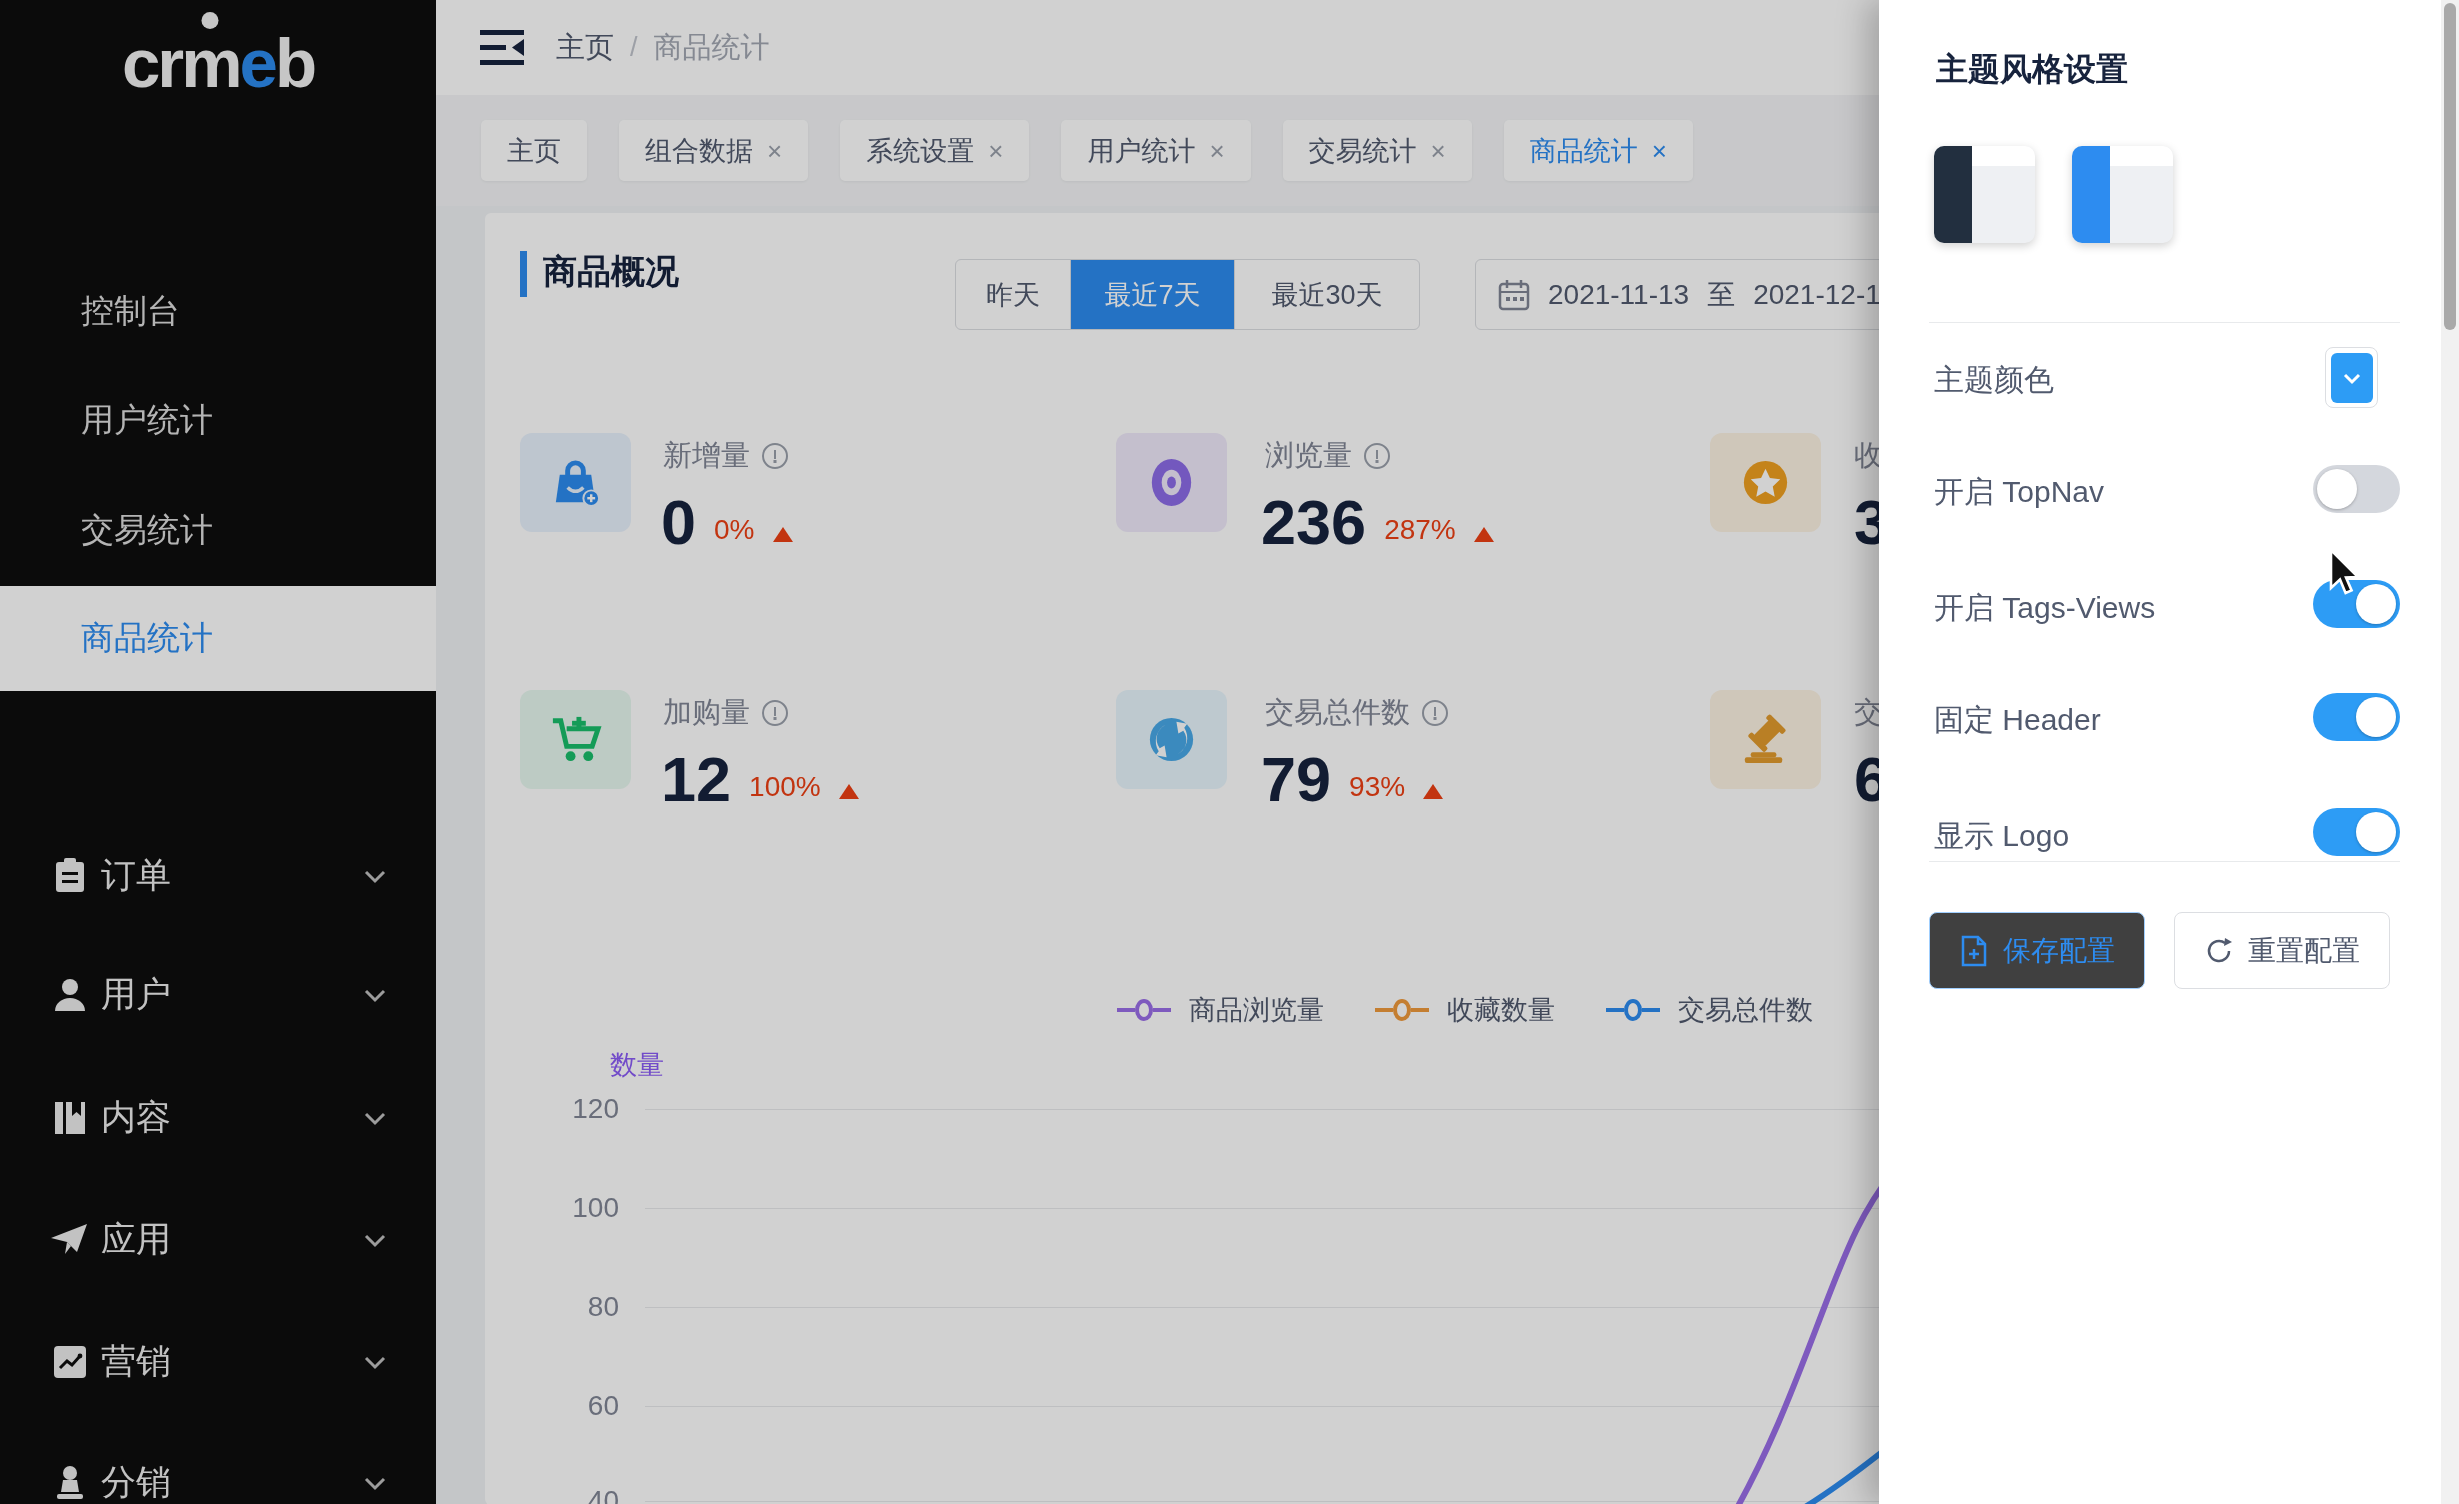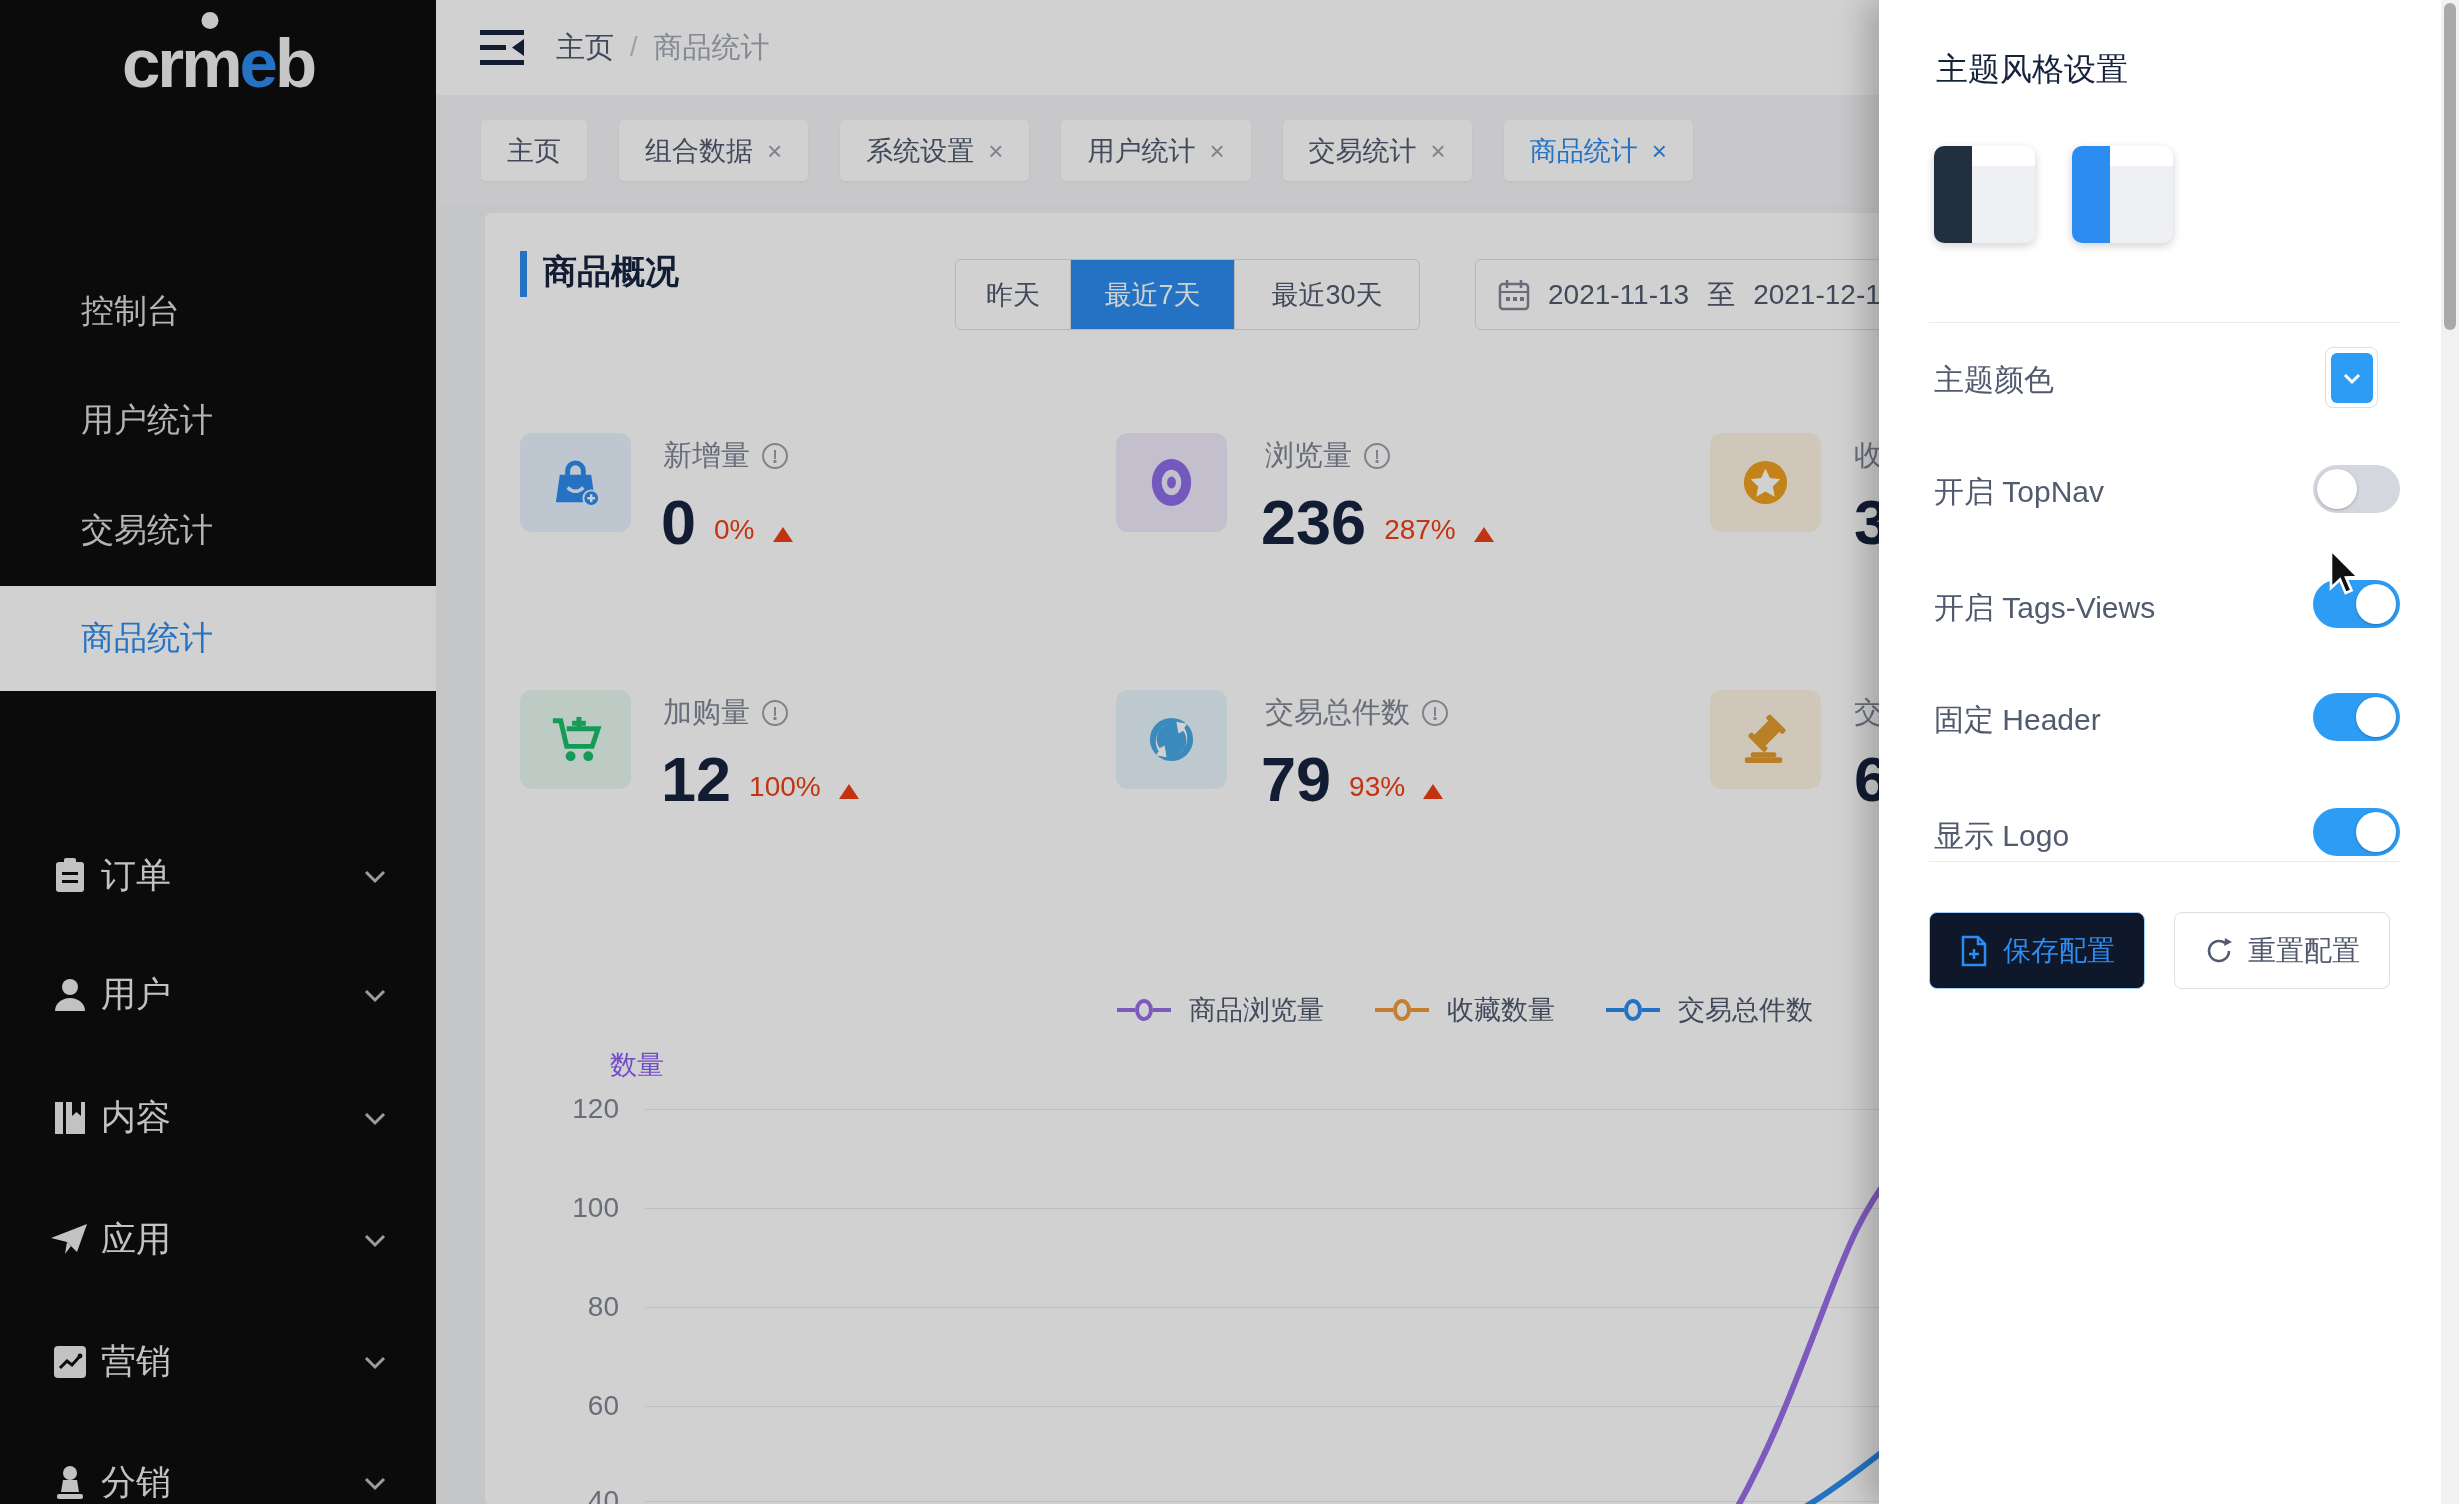--- a/index.html
+++ b/index.html
@@ -73,36 +73,36 @@
   .lg-ring { width:18px; height:22px; border-radius:50%; border:4px solid; background:transparent; }
   .lg-label { font-size:27px; color:#515a6e; margin-left:8px; }
   .y-name { position:absolute; left:610px; top:1047px; font-size:27px; color:#8b5cf6; }
   .y-tick { position:absolute; width:69px; text-align:right; font-size:28px; color:#808695; }
   .gridline { position:absolute; left:645px; width:1742px; height:1px; background:#e8eaec; }
   #curves { position:absolute; left:0; top:0; z-index:1; }
 
   
   .dim-overlay { position:absolute; left:0; top:0; width:1879px; height:1505px; background:rgba(0,0,0,0.18); z-index:5; }
   .drawer { position:absolute; left:1879px; top:0; width:562px; height:1505px; background:#ffffff; box-shadow:-12px 0 30px rgba(0,0,0,0.22); z-index:6; }
-  .drawer-title { position:absolute; left:1936px; top:48px; font-size:32px; font-weight:normal; color:#17233d; z-index:7; }
+  .drawer-title { position:absolute; left:1936px; top:48px; font-size:32px; font-weight:bold; color:#17233d; z-index:7; }
   .theme-thumb { position:absolute; top:146px; width:101px; height:97px; border-radius:10px; background:#eef0f3; box-shadow:0 3px 10px rgba(0,0,0,0.18); overflow:hidden; cursor:pointer; z-index:7; }
   .thumb-side { position:absolute; left:0; top:0; width:38px; height:97px; }
   .thumb-top { position:absolute; left:38px; top:0; width:63px; height:20px; background:#ffffff; }
   .drawer-div { position:absolute; left:1929px; width:471px; height:1px; background:#e8eaec; z-index:7; }
   .drawer-label { position:absolute; left:1934px; font-size:30px; color:#515a6e; z-index:7; }
   .color-dd { position:absolute; left:2325px; top:347px; width:53px; height:61px; border:1px solid #dcdee2; border-radius:8px; background:#fff; display:flex; align-items:center; justify-content:center; cursor:pointer; z-index:7; }
   .color-dd-inner { width:42px; height:50px; border-radius:6px; background:#2d9cf5; display:flex; align-items:center; justify-content:center; }
   .switch { position:absolute; width:87px; height:48px; border-radius:24px; cursor:pointer; z-index:7; }
   .switch.off { background:#d4d7dd; }
   .switch.on { background:#2d9cf5; }
   .knob { position:absolute; top:4px; width:40px; height:40px; border-radius:50%; background:#ffffff; box-shadow:0 1px 3px rgba(0,0,0,0.25); }
   .switch.off .knob { left:4px; }
   .switch.on .knob { right:4px; }
   .drawer-btn { position:absolute; top:912px; width:216px; height:77px; border-radius:8px; display:flex; align-items:center; justify-content:center; gap:14px; font-size:28px; cursor:pointer; z-index:7; }
-  .btn-save { left:1929px; background:#0f172a; border:1px solid #a0cfff; color:#2d8cf0; }
+  .btn-save { left:1929px; background:#404040; border:1px solid #a0cfff; color:#2d8cf0; }
   .btn-reset { left:2174px; background:#ffffff; border:1px solid #dcdee2; color:#515a6e; }
 
   
   .scroll-track { position:absolute; left:2441px; top:0; width:18px; height:1505px; background:#f1f1f1; z-index:8; }
   .scroll-thumb { position:absolute; left:2444px; top:3px; width:12px; height:327px; border-radius:6px; background:#a9a9a9; cursor:pointer; z-index:9; }
 
   .cursor { position:absolute; left:2329px; top:550px; z-index:10; }
 </style>
 </head>
 <body>

